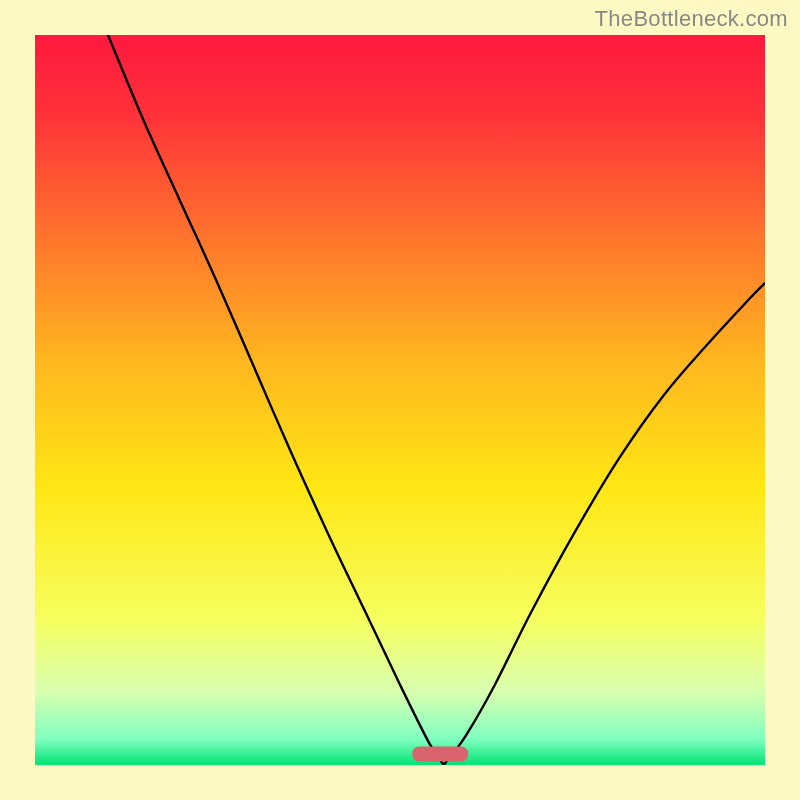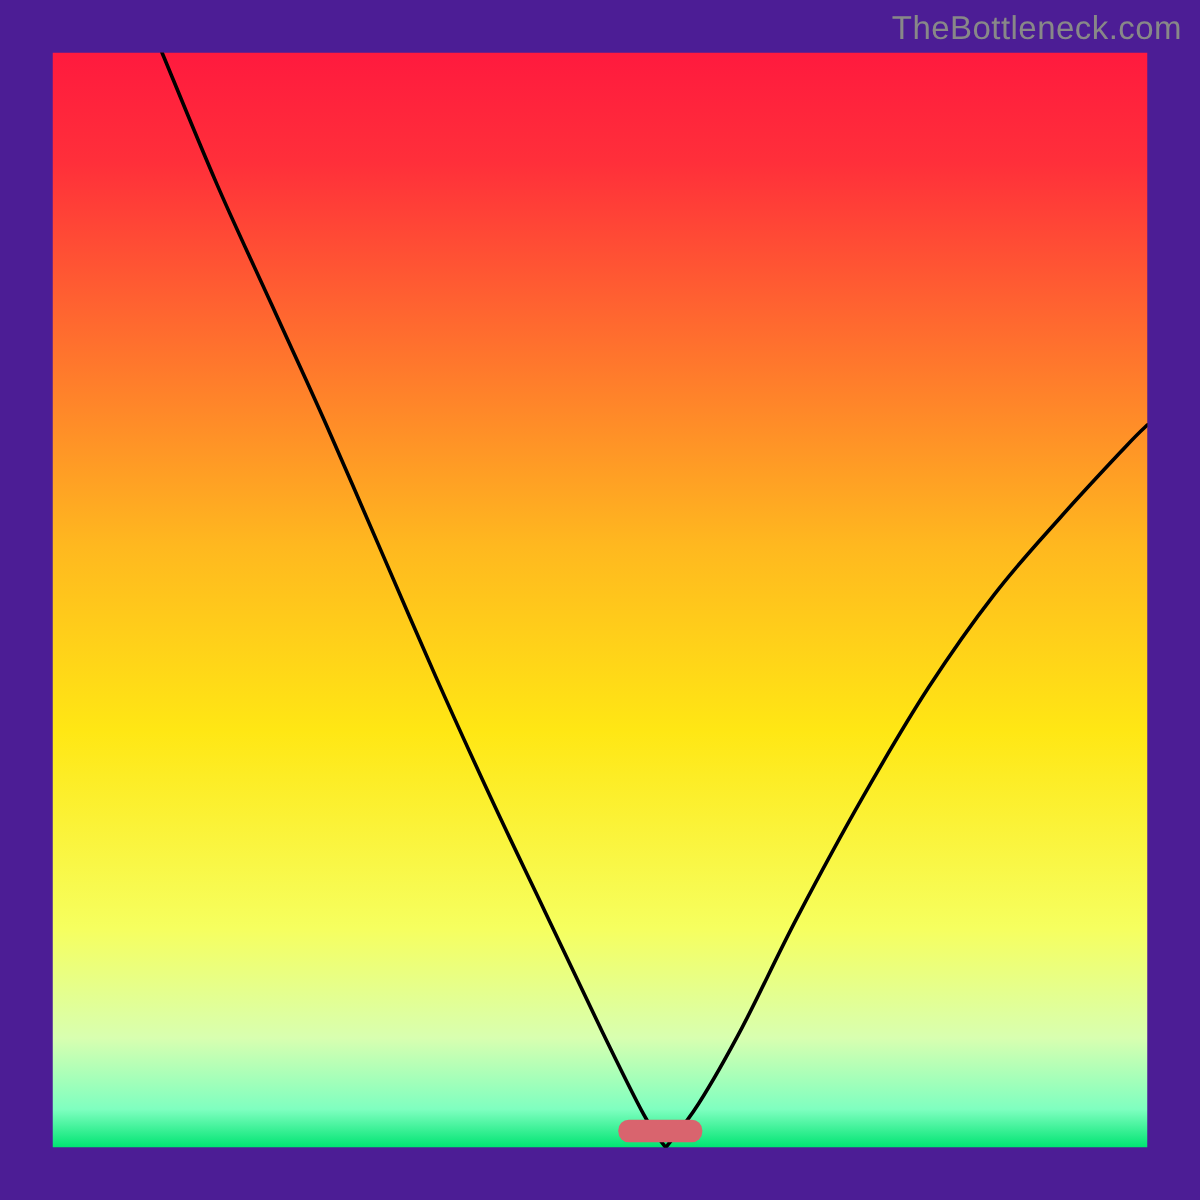--- a/index.html
+++ b/index.html
@@ -8,21 +8,21 @@
     width: 800px;
     height: 800px;
     background: #000;
     overflow: hidden;
     font-family: Arial, Helvetica, sans-serif;
   }
   .stage {
     position: relative;
     width: 800px;
     height: 800px;
-    background: #4c1d95;
+    background: #fef9c3;
     text-align: center;
   }
   .watermark {
     position: absolute;
     top: 6px;
     right: 12px;
     color: #888;
     font-size: 22px;
     font-weight: 500;
     letter-spacing: 0.3px;

